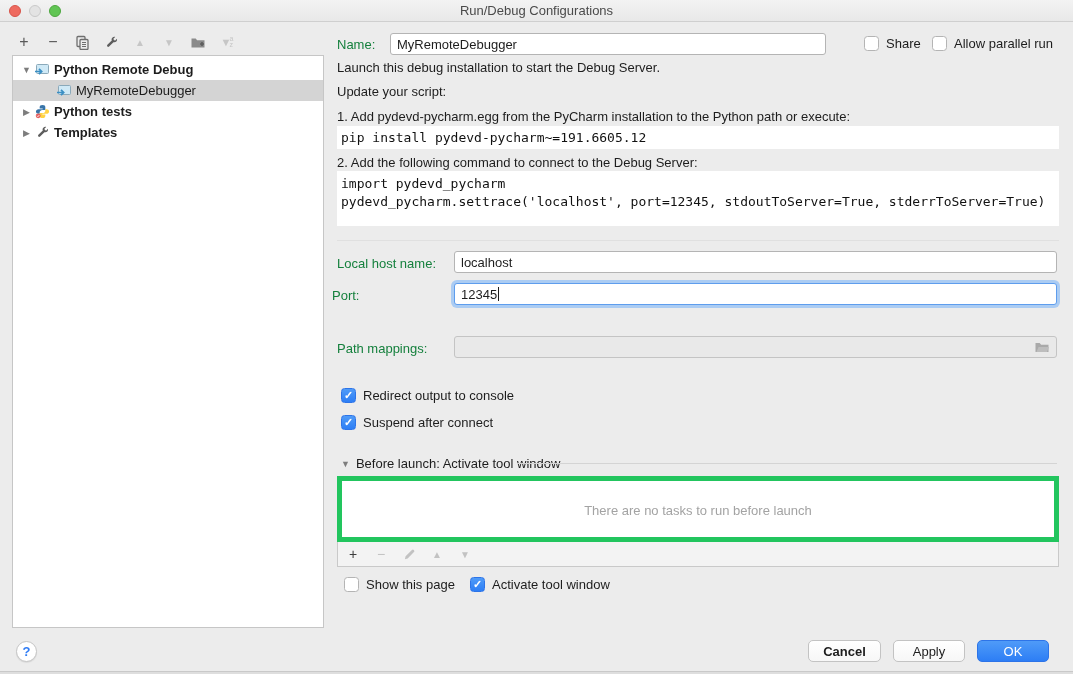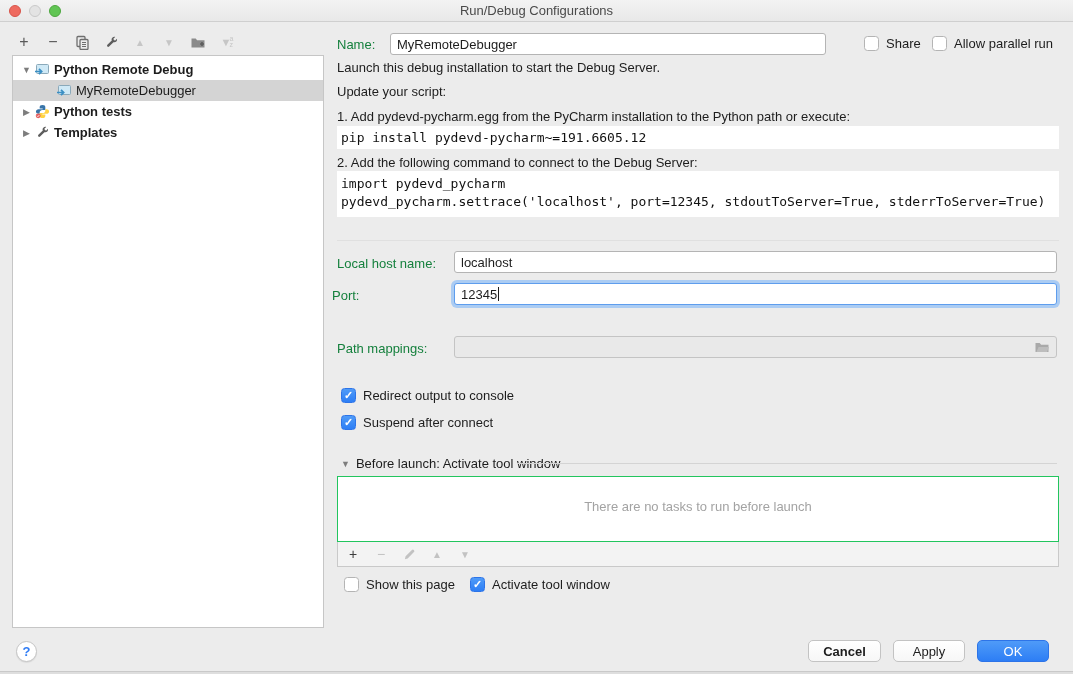--- a/index.html
+++ b/index.html
@@ -57,21 +57,21 @@
   
   .cb { position:absolute; display:flex; align-items:center; gap:7px; }
   .cbx { width:15px; height:15px; border-radius:3.5px; background:#ffffff; border:1px solid #b4b4b4;
     display:flex; align-items:center; justify-content:center; font-size:11px; color:#ffffff; }
   .cbx.checked { background:linear-gradient(#4f9bf8,#2d7ef5); border:1px solid #2d74e8; font-weight:bold; }
 
   
   .bl-header { position:absolute; display:flex; align-items:center; gap:6px; }
   .bl-twisty { font-size:9px; color:#7d7d7d; }
   .bl-rule { position:absolute; height:1px; background:#d4d4d4; }
-  .task-box { position:absolute; background:#ffffff; border:1px solid #22c55e; }
+  .task-box { position:absolute; background:#ffffff; border:5px solid #22c55e; }
   .task-empty { width:100%; text-align:center; color:#a3a3a3; font-size:13px; margin-top:22px; }
   .task-toolbar { position:absolute; background:#f3f3f3; border:1px solid #c9c9c9; border-top:none;
     display:flex; align-items:center; padding-left:6px; gap:10px; }
   .ttb { width:18px; height:18px; display:flex; align-items:center; justify-content:center; font-size:14px; color:#3c3c3c; }
   .ttb.disabled { color:#c2c2c2; }
   .ttb.arrow { font-size:10px; }
 
   
   .btn { position:absolute; height:22px; border-radius:5px; font-size:13px;
     display:flex; align-items:center; justify-content:center;
@@ -190,21 +190,21 @@
   <div class="cb" style="left:932px; top:36px;">
     <span class="cbx"></span>
     <span>Allow parallel run</span>
   </div>
 
   <div class="txt" style="left:337px; top:60px;">Launch this debug installation to start the Debug Server.</div>
   <div class="txt" style="left:337px; top:84px;">Update your script:</div>
   <div class="txt" style="left:337px; top:109px;">1. Add pydevd-pycharm.egg from the PyCharm installation to the Python path or execute:</div>
   <div class="codeline" style="left:337px; top:126px; width:722px; height:23px;">pip install pydevd-pycharm~=191.6605.12</div>
   <div class="txt" style="left:337px; top:155px;">2. Add the following command to connect to the Debug Server:</div>
-  <div class="codeblock" style="left:337px; top:171px; width:722px; height:46px;"><span>import pydevd_pycharm</span>
+  <div class="codeblock" style="left:337px; top:171px; width:722px; height:55px;"><span>import pydevd_pycharm</span>
 <span>pydevd_pycharm.settrace('localhost', port=12345, stdoutToServer=True, stderrToServer=True)</span></div>
 
   <div class="sep" style="left:337px; top:240px; width:722px;"></div>
 
   <span class="lbl" style="left:337px; top:256px;">Local host name:</span>
   <input class="inp" style="left: 454px; top: 251px; width: 603px;" value="localhost">
 
   <span class="lbl" style="left:332px; top:288px;">Port:</span>
   <div class="fake-inp focused" style="left:454px; top:283px; width:603px;">
     <span>12345</span>

